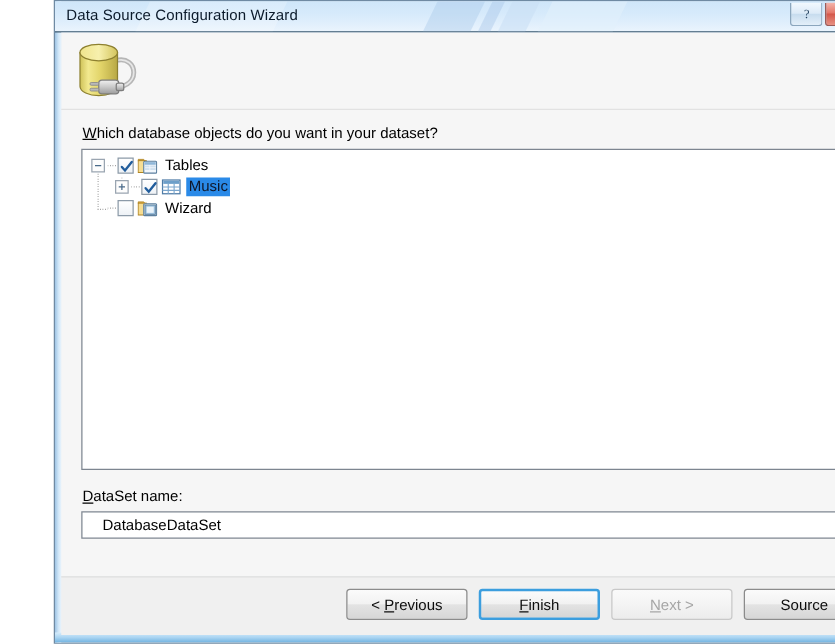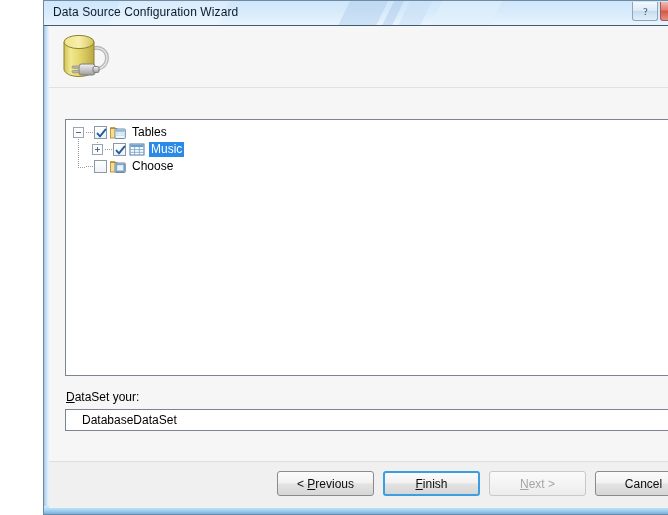--- a/index.html
+++ b/index.html
@@ -231,21 +231,21 @@
   .cbox svg { position: absolute; left: 1px; top: 1px; }
   .nicon { width: 16px; height: 15px; flex: 0 0 auto; margin-right: 4px; }
   .nlabel {
     font-size: 12px;
     color: #000;
     line-height: 15px;
     padding: 0 2px;
   }
   .nlabel.selected {
     background: #2a8ae8;
-    color: #ffffff;
+    color: #0f172a;
   }
   
   .rail {
     position: absolute;
     width: 1px;
     background-image: linear-gradient(180deg,#9a9a9a 50%, transparent 50%);
     background-size: 1px 2px;
     background-repeat: repeat-y;
   }
   .rail.r0 { left: 12px; top: 17px; height: 31px; }
@@ -400,20 +400,21 @@
           <rect x="14" y="2.5" width="6" height="6" rx="1.5" fill="url(#plugG)" stroke="#7d7d7d" stroke-width="1"></rect>
           <rect x="-7" y="2" width="7" height="2.2" rx="1" fill="#b9b9b9" stroke="#8a8a8a" stroke-width="0.7"></rect>
           <rect x="-7" y="6.6" width="7" height="2.2" rx="1" fill="#b9b9b9" stroke="#8a8a8a" stroke-width="0.7"></rect>
         </g>
       </svg>
     </div>
   </div>
 
   <div class="body">
 
+    <div class="prompt-label"><span class="acc">W</span><span>hich database objects do you want in your dataset?</span></div>
 
     <div class="treepanel">
       <div class="tree">
 
         <div class="rail r0"></div>
         <div class="elbow e-views"></div>
         <div class="rail r1"></div>
         <div class="elbow e-music"></div>
 
         <div class="tnode level0">
@@ -466,27 +467,27 @@
           <div class="cbox"></div>
           <div class="nicon">
             <svg width="16" height="15" viewBox="0 0 16 15">
               <path d="M0.5 2.5 L5 2.5 L6 4 L0.5 4 Z" fill="#e8b84b" stroke="#b08524" stroke-width="0.7"></path>
               <rect x="0.5" y="3.5" width="6.5" height="9.5" fill="#f6dd93" stroke="#b08524" stroke-width="0.8"></rect>
               <rect x="5" y="4" width="10.3" height="9.5" rx="0.8" fill="#f2f7fc" stroke="#5b7f9e" stroke-width="0.9"></rect>
               <rect x="6" y="5" width="8.3" height="7.5" fill="#9cc0de" stroke="#5b7f9e" stroke-width="0.7"></rect>
               <rect x="7.3" y="6.3" width="5.7" height="5" fill="#eaf3fa"></rect>
             </svg>
           </div>
-          <div class="nlabel">Choose</div>
+          <div class="nlabel">Wizard</div>
         </div>
 
       </div>
     </div>
 
-    <div class="ds-label"><span class="acc">D</span><span>ataSet your:</span></div>
+    <div class="ds-label"><span class="acc">D</span><span>ataSet name:</span></div>
 
     <input class="ds-input" type="text" value="DatabaseDataSet" style="">
 
   </div>
 
   <div class="footer">
     <div class="btnrow">
 
       <button class="btn">
           <span class="lbl"><span>&lt; </span><span class="acc">P</span><span>revious</span></span>
@@ -494,21 +495,21 @@
 
       <button class="btn default-btn">
           <span class="lbl"><span></span><span class="acc">F</span><span>inish</span></span>
         </button>
 
       <button class="btn disabled" disabled="">
           <span class="lbl"><span></span><span class="acc">N</span><span>ext &gt;</span></span>
         </button>
 
       <button class="btn">
-          <span class="lbl"><span></span><span class="acc"></span><span>Cancel</span></span>
+          <span class="lbl"><span></span><span class="acc"></span><span>Source</span></span>
         </button>
 
     </div>
   </div>
 
   <div class="grip">
     <svg width="12" height="12" viewBox="0 0 12 12">
       <g fill="#b9bec4">
         <rect x="9" y="1" width="1.6" height="1.6"></rect>
         <rect x="9" y="5" width="1.6" height="1.6"></rect>

